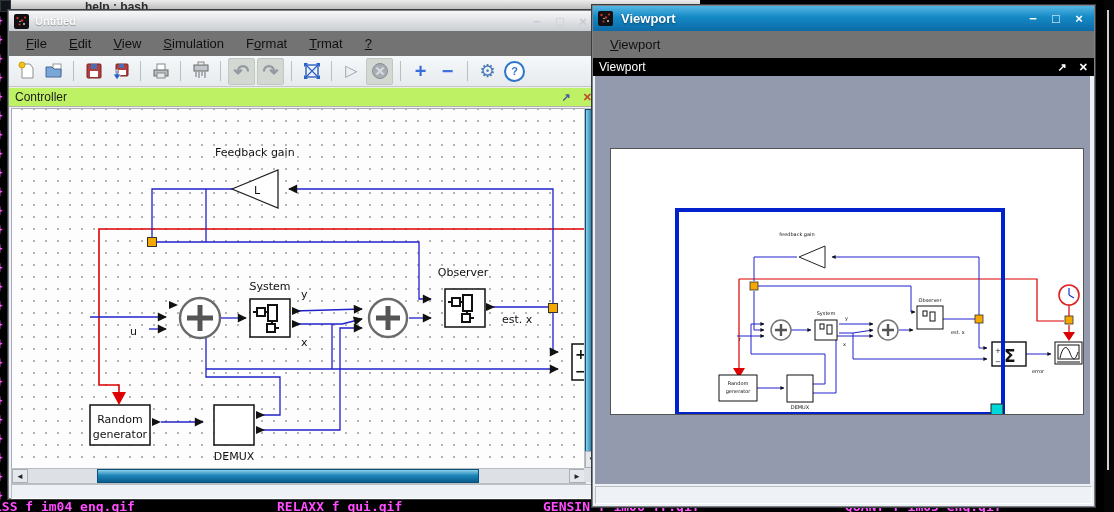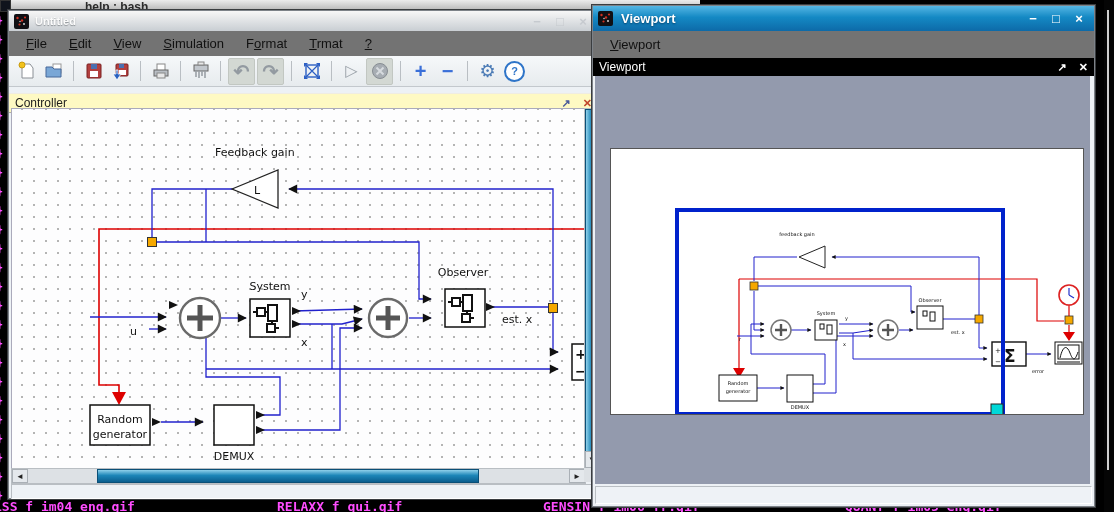--- a/index.html
+++ b/index.html
@@ -44,21 +44,21 @@
   .tbtn{width:25px;height:25px;display:flex;align-items:center;justify-content:center;margin:0 1px;}
   .tile{background:#d3d8d3;border:1px solid #c2c7c2;border-radius:2px;}
   .tsep{width:1px;height:20px;background:#b9bec3;margin:0 6px;}
   .glyph-undo,.glyph-redo{font-size:19px;color:#939aa1;font-weight:bold;line-height:1;}
   .glyph-play{font-size:16px;color:#9aa1a8;line-height:1;}
   .glyph-gear{font-size:18px;color:#4a7ab5;line-height:1;}
   .glyph-zoom{font-size:20px;font-weight:bold;color:#3a6fd8;line-height:1;}
   .help-circ{width:17px;height:17px;border-radius:50%;border:2px solid #2e74c8;background:#fff;
       color:#2e74c8;font-weight:bold;font-size:11px;display:flex;align-items:center;justify-content:center;}
 
-  .panel-header{position:absolute;left:0;right:0;top:82px;height:18px;background:#fef9c3;
+  .panel-header{position:absolute;left:0;right:0;top:76px;height:18px;background:#bef264;
       border-top:1px solid #efece2;border-bottom:1px solid #b5b1a4;display:flex;align-items:center;
       font-size:12px;color:#1c1c1c;padding-left:6px;}
   .ph-icons{margin-left:auto;padding-right:6px;display:flex;gap:12px;font-size:11px;}
   .ph-detach{color:#4a5a9a;font-weight:bold;}
   .ph-close{color:#c2452c;font-weight:bold;}
 
   #canvas{left:2px;top:97px;width:573px;height:359px;background:#fdfdfe;
       background-image:radial-gradient(circle,#b4b4b4 0.8px,rgba(0,0,0,0) 1px);
       background-size:12px 12px;background-position:4px 6px;border:1px solid #aab;}
 

